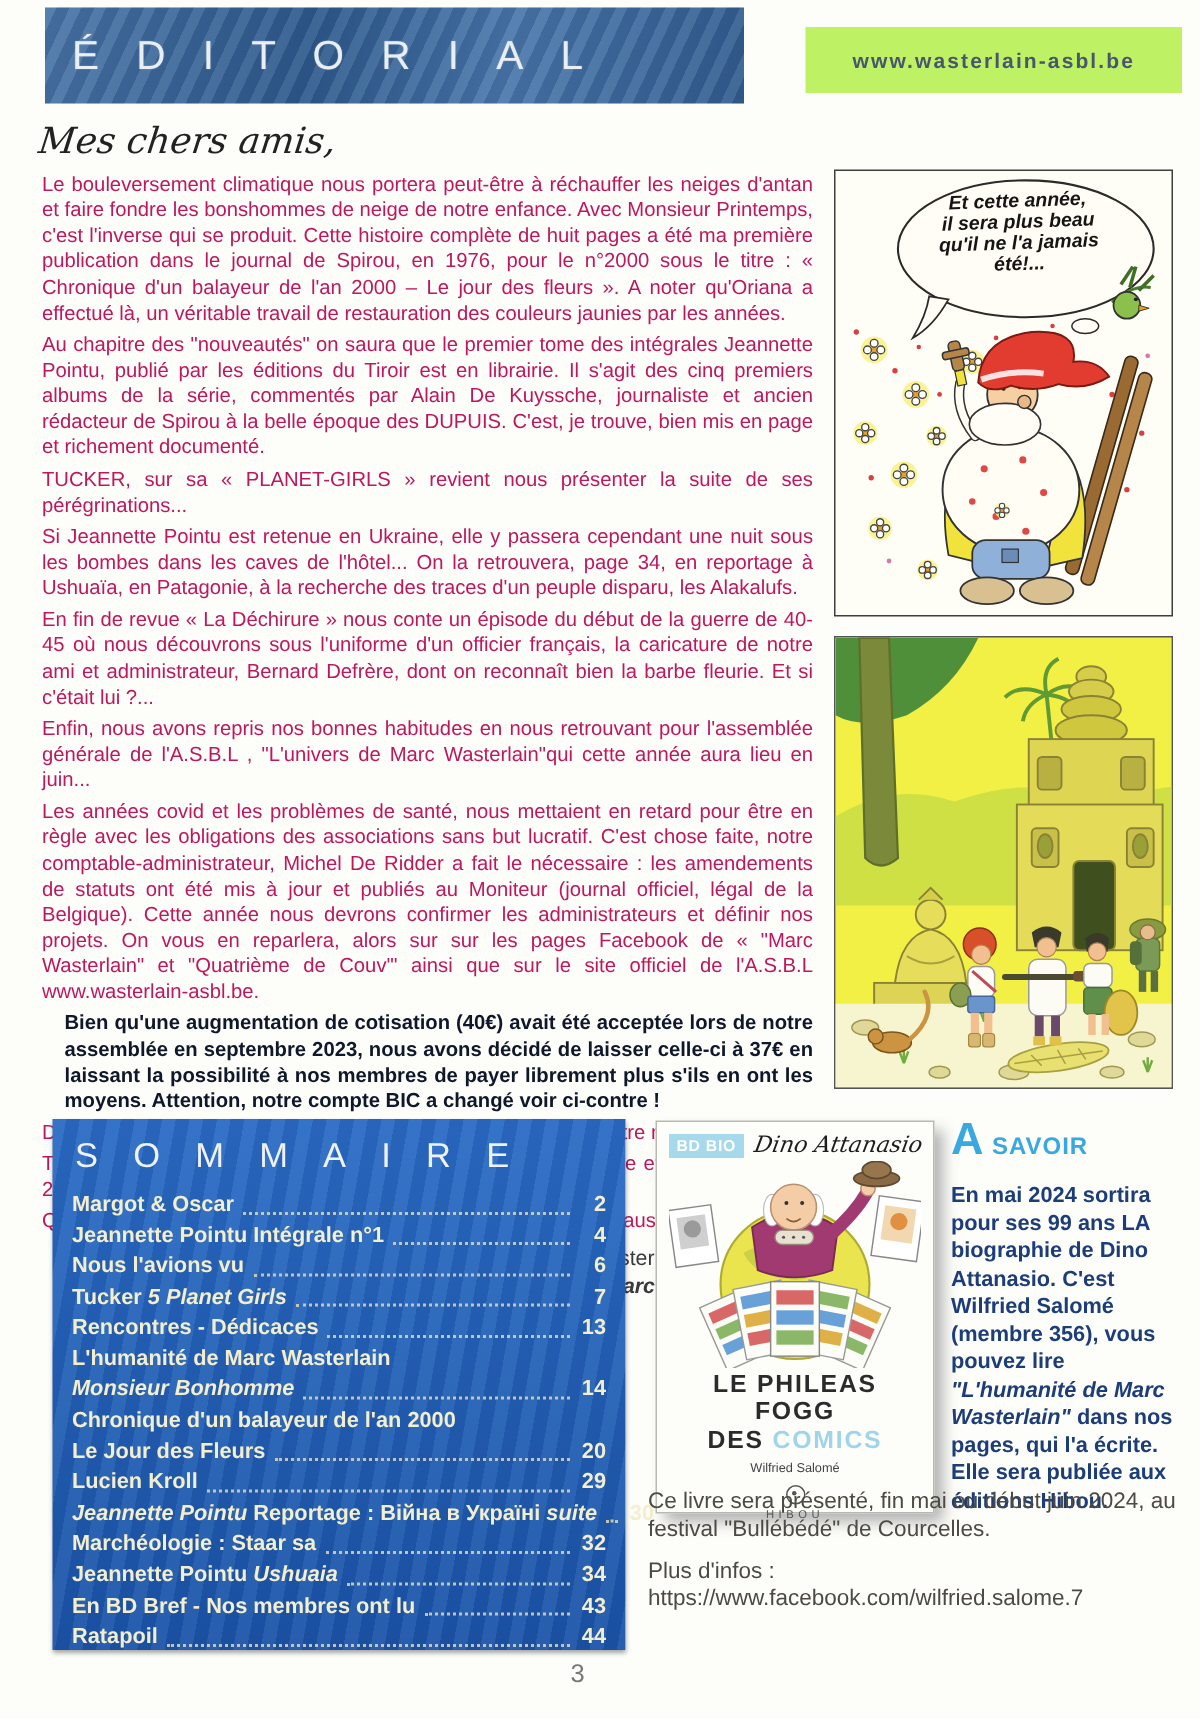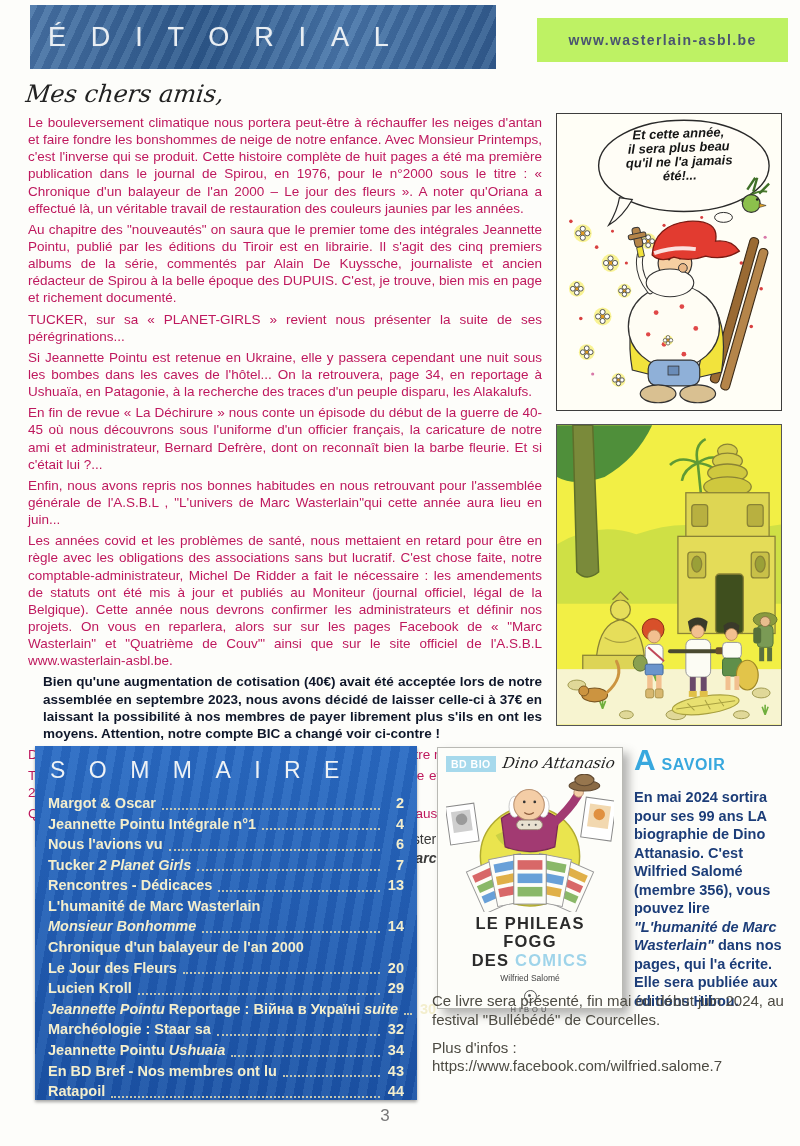--- a/index.html
+++ b/index.html
@@ -416,21 +416,21 @@
           <span class="toc-label"><span>Jeannette Pointu Intégrale n°1</span></span>
           <span class="toc-dots"></span>
           <span class="toc-page">4</span>
         </div>
         <div class="toc-row">
           <span class="toc-label"><span>Nous l'avions vu</span></span>
           <span class="toc-dots"></span>
           <span class="toc-page">6</span>
         </div>
         <div class="toc-row">
-          <span class="toc-label"><span>Tucker </span><span class="it">2 Planet Girls</span></span>
+          <span class="toc-label"><span>Tucker </span><span class="it">5 Planet Girls</span></span>
           <span class="toc-dots"></span>
           <span class="toc-page">7</span>
         </div>
         <div class="toc-row">
           <span class="toc-label"><span>Rencontres - Dédicaces</span></span>
           <span class="toc-dots"></span>
           <span class="toc-page">13</span>
         </div>
         <div class="toc-row">
           <span class="toc-label"><span>L'humanité de Marc Wasterlain</span></span>

